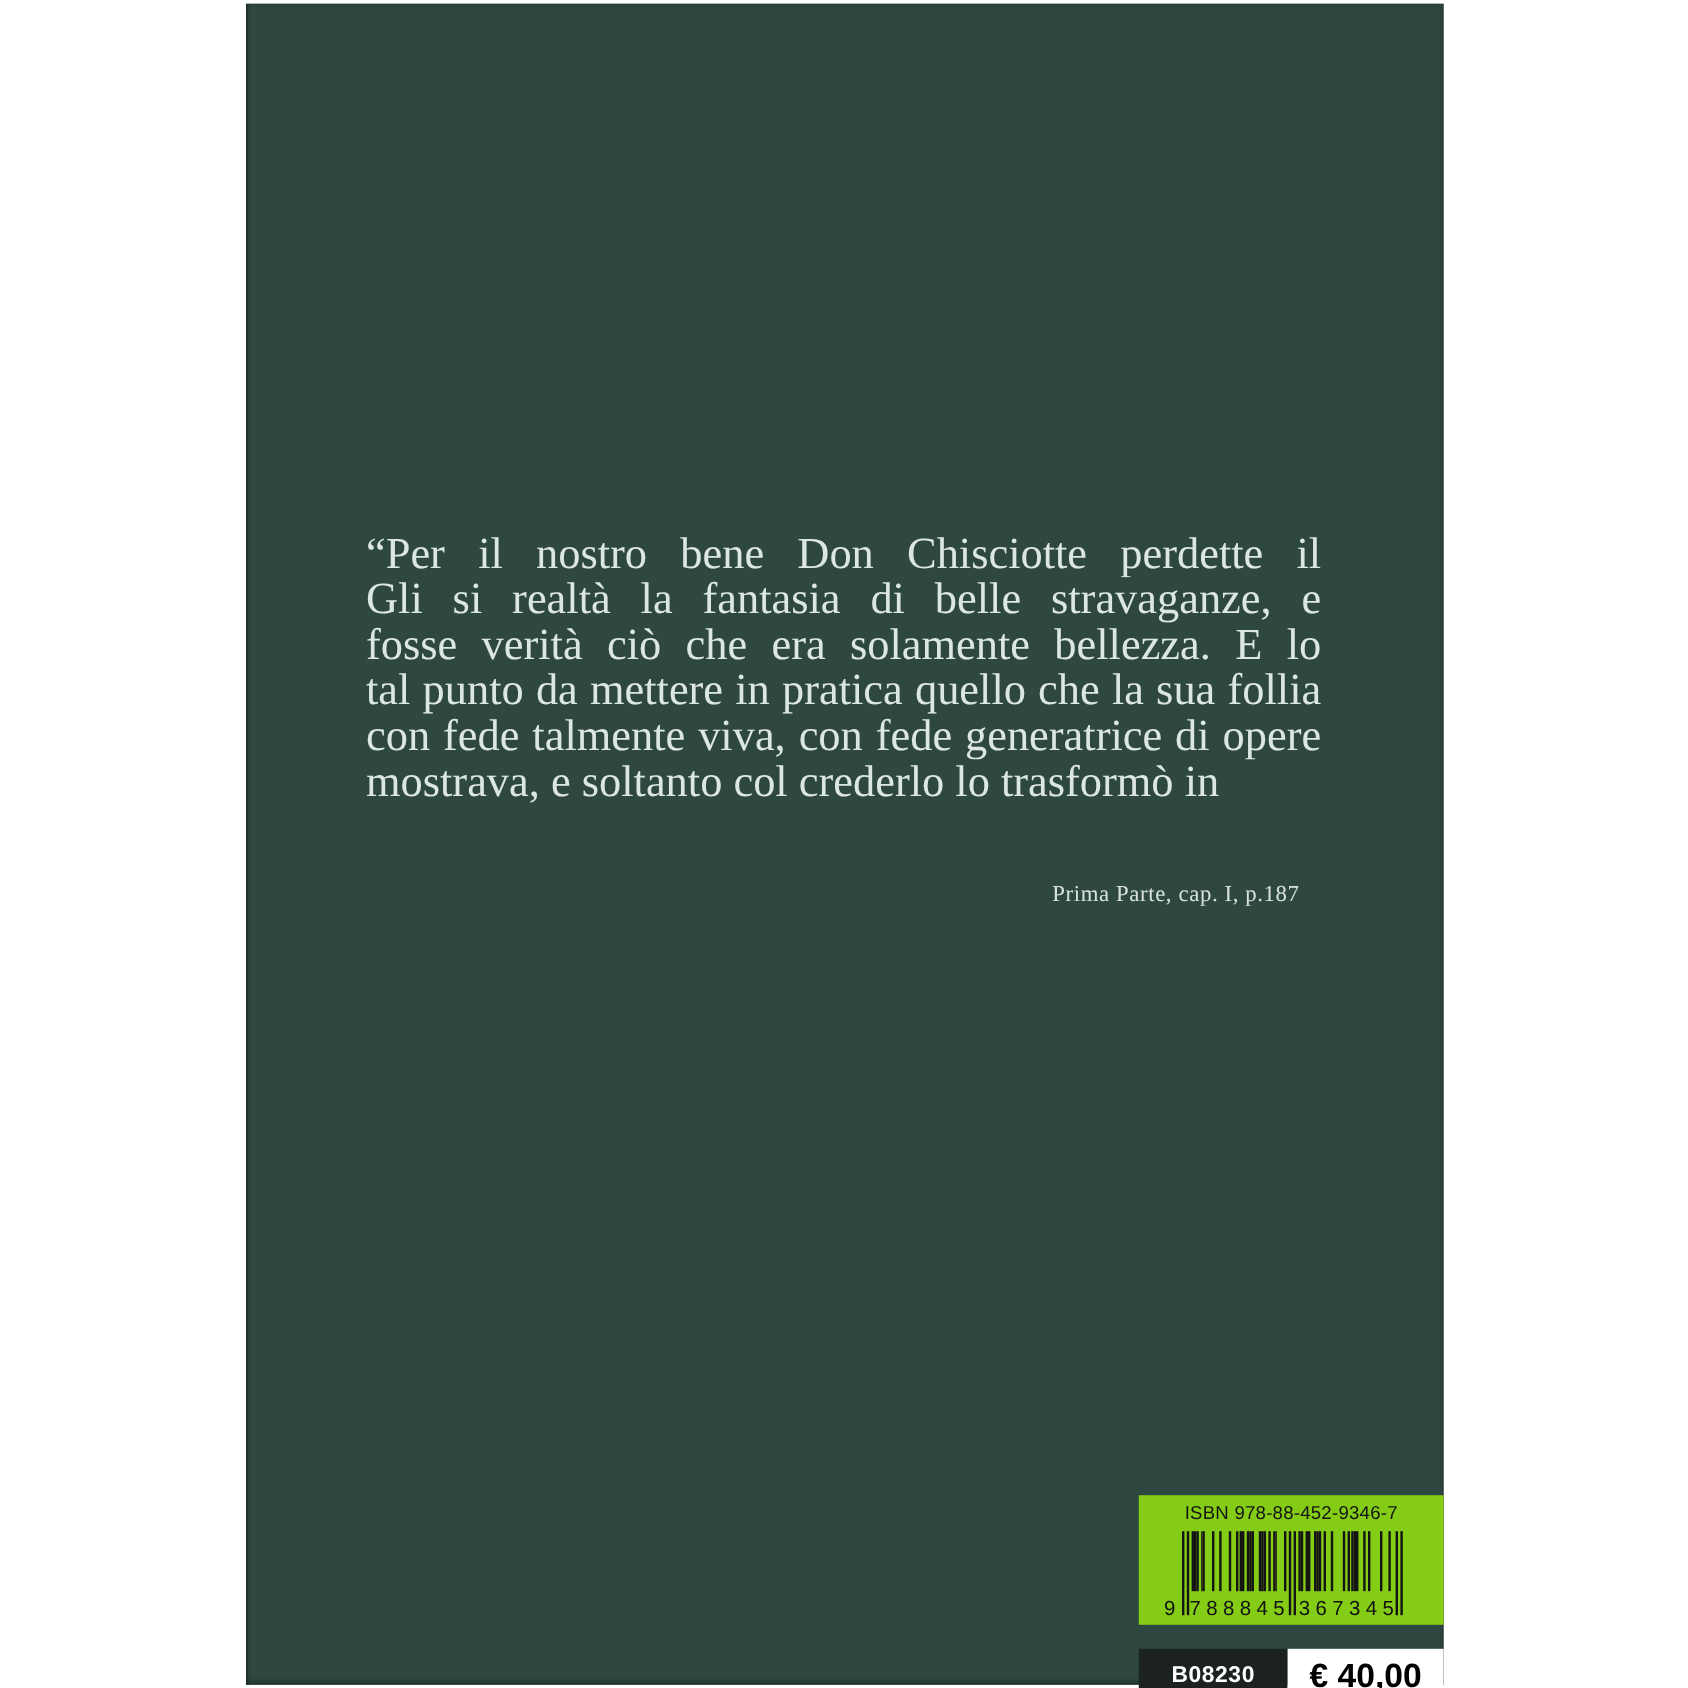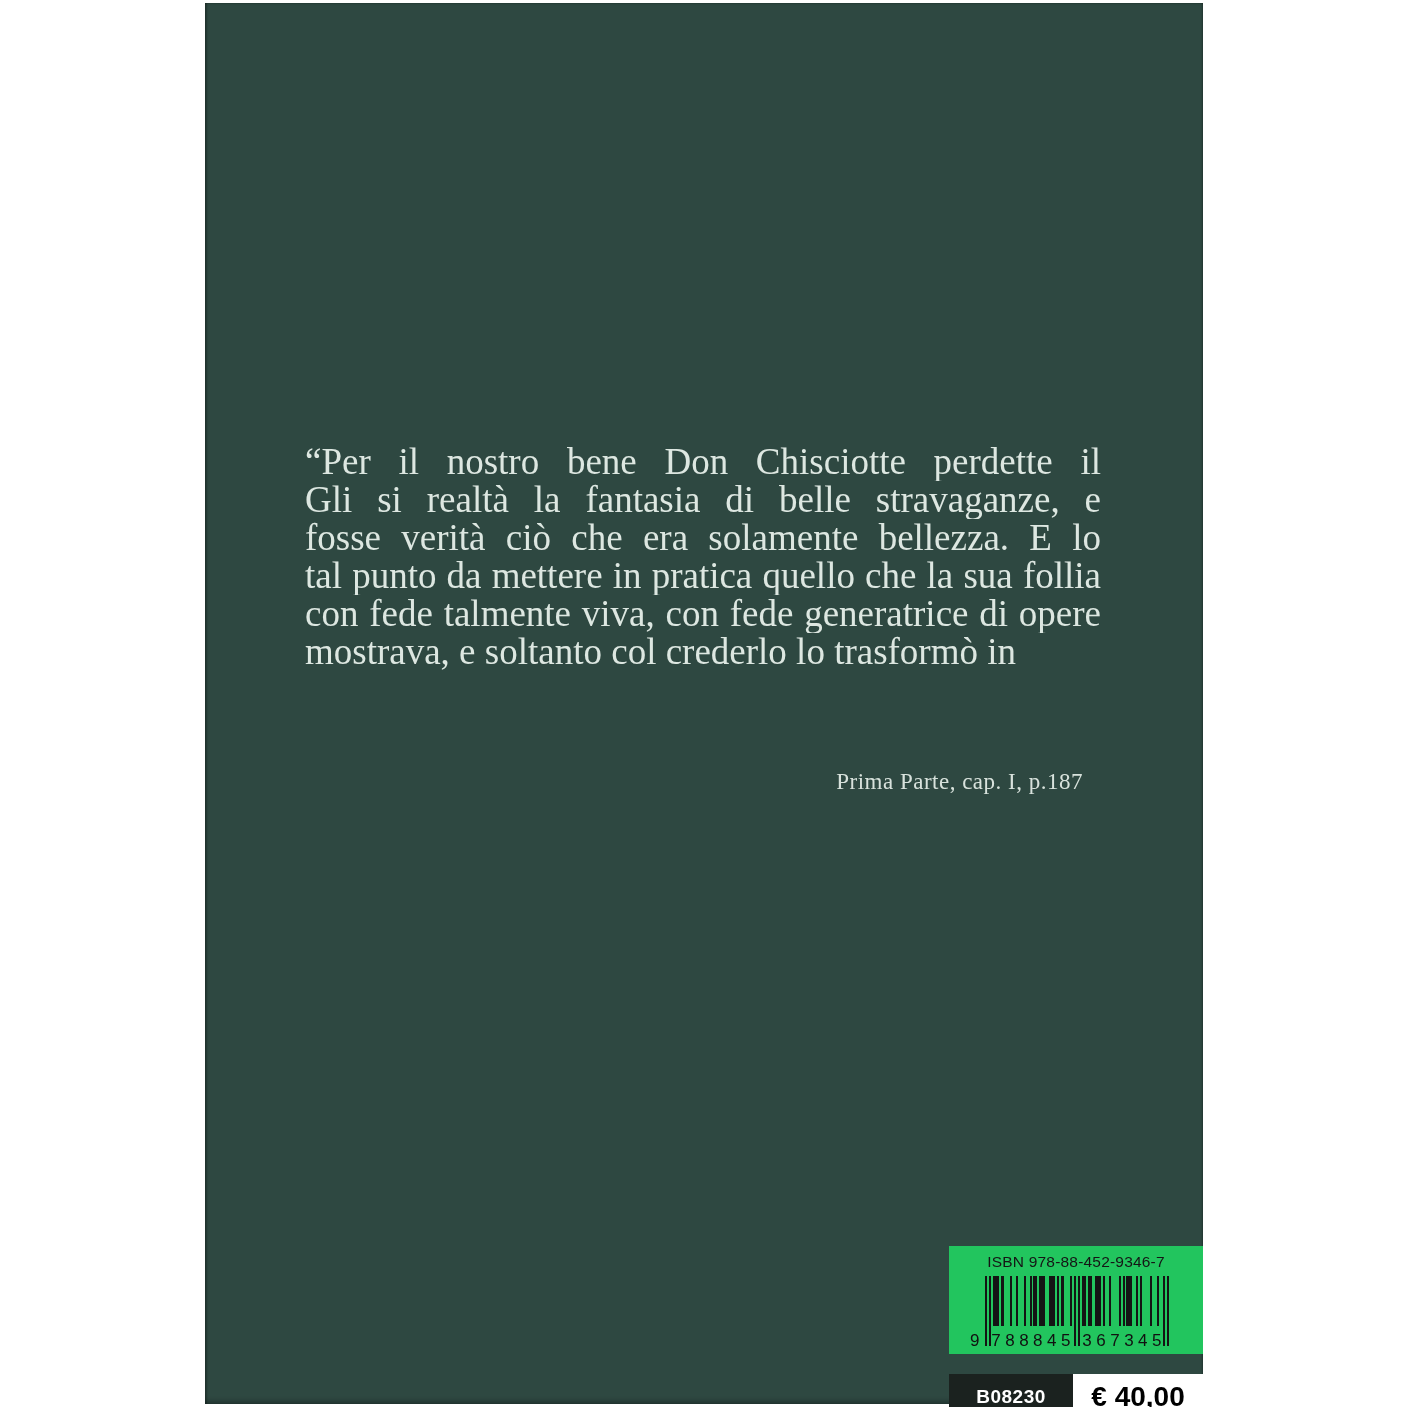--- a/index.html
+++ b/index.html
@@ -51,32 +51,32 @@
     overflow: hidden;
   }
   .quote .line::after { content: ""; display: inline-block; width: 100%; }
   .quote .line.last { text-align: left; }
   .quote .line.last::after { content: none; }
 
   .attribution {
     position: absolute; left: 100px; top: 732px;
     width: 796px; padding-right: 18px;
     text-align: right;
-    font-size: 23px; color: #d8e2dc; letter-spacing: 0.5px; margin-top: 34px;
+    font-size: 19px; color: #d8e2dc; letter-spacing: 0.5px;
   }
 
   
   .barcode-block {
     position: absolute; left: 744px; top: 1243px;
     width: 254px; height: 156px;
   }
   .bc-top {
     position: absolute; left: 0; top: 0;
     width: 254px; height: 108px;
-    background: #22c55e;
+    background: #84cc16;
   }
   .bc-isbn {
     position: absolute; left: 0; top: 7px; width: 254px;
     text-align: center;
     font-family: "Liberation Sans", sans-serif;
     font-size: 15.5px; color: #151515; letter-spacing: 0.2px;
     white-space: nowrap;
   }
   .bc-bars {
     position: absolute; left: 36px; top: 30px;

